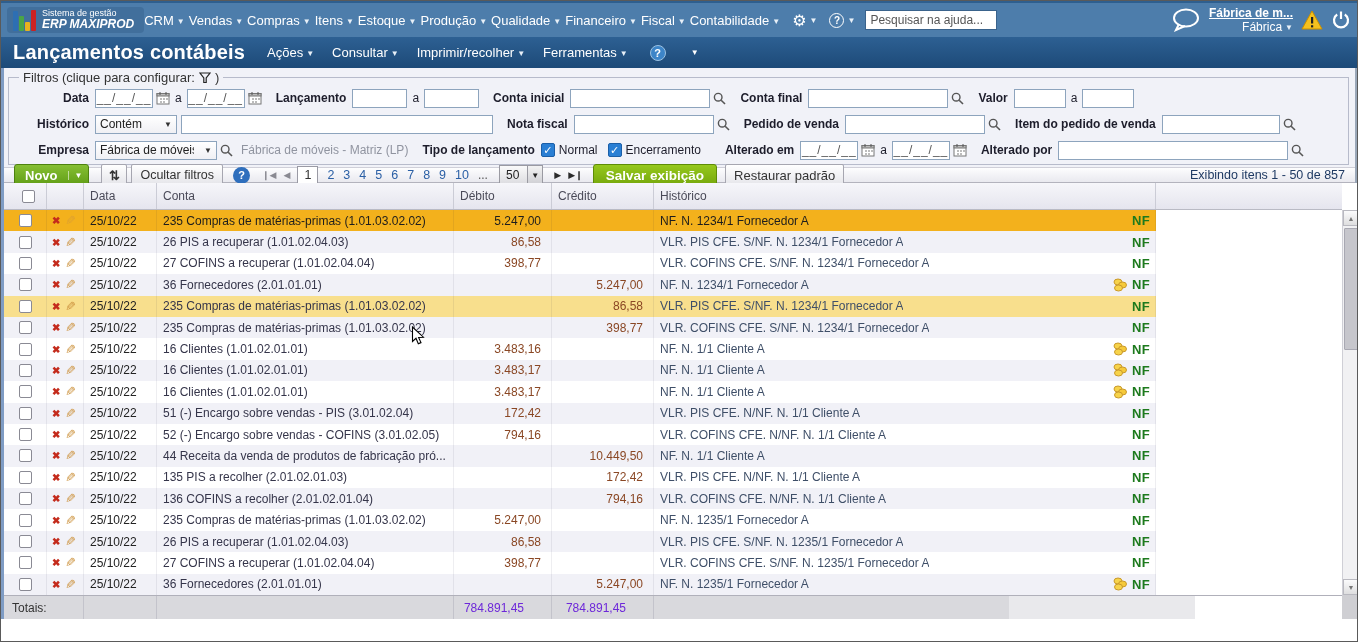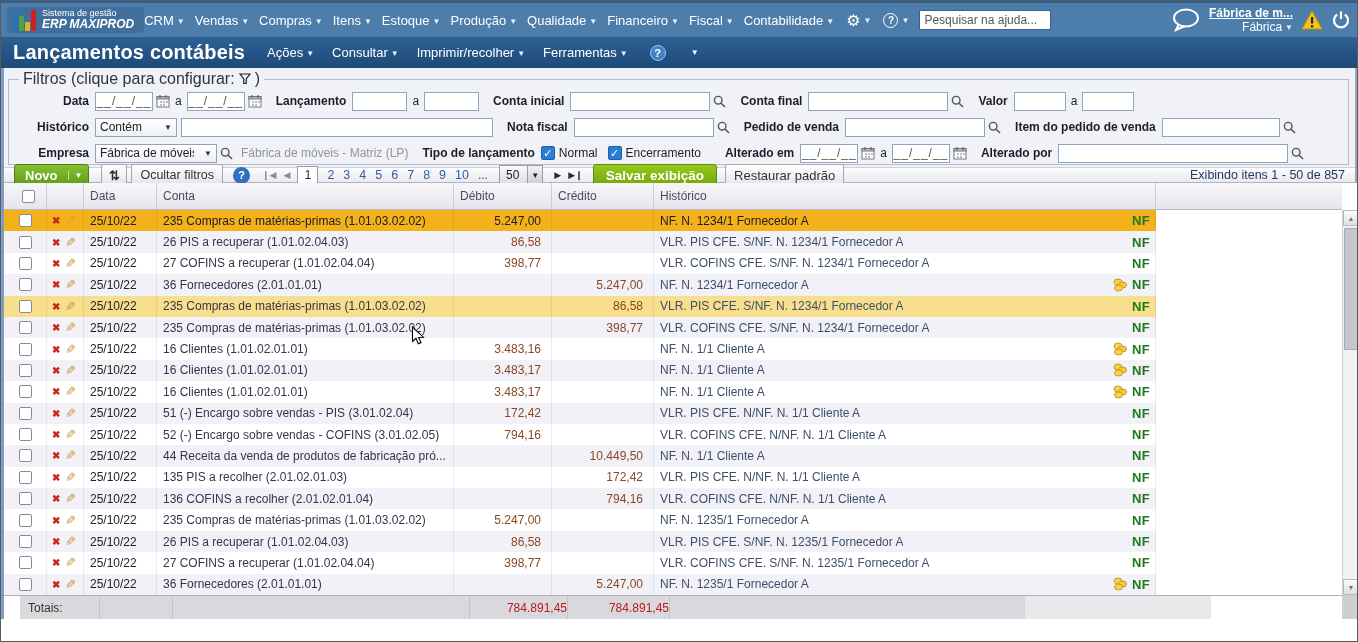--- a/index.html
+++ b/index.html
@@ -11,21 +11,21 @@
   .logo { display:flex; align-items:center; gap:6px; background:#416f9c; border-radius:4px; padding:2px 10px 2px 6px; margin-right:0; }
   .logo-books { display:flex; align-items:flex-end; gap:1px; height:22px; }
   .logo-books i { display:block; width:5px; border-radius:1px; }
   .logo-books i:nth-child(1){ height:20px; background:#2d6fb3; }
   .logo-books i:nth-child(2){ height:15px; background:#4aa546; }
   .logo-books i:nth-child(3){ height:9px;  background:#e8b21e; }
   .logo-books i:nth-child(4){ height:21px; background:#cc2222; }
   .logo-text { color:#fff; line-height:1.05; }
   .logo-text .l1 { font-size:9px; }
   .logo-text .l2 { font-size:12px; font-weight:bold; font-style:italic; }
-  .tmenus { display:flex; align-items:flex-end; gap:10px; }
+  .tmenus { display:flex; align-items:flex-end; gap:4px; }
   .tmenu { color:#fff; font-size:13px; cursor:pointer; white-space:nowrap; }
   .tmenu .car, .car { font-size:8px; color:#e8f0f8; margin-left:3px; vertical-align:1px; }
   .ticon { color:#fff; margin-left:12px; display:flex; align-items:center; }
   .gear-glyph { font-size:16px; }
   .help-circle { width:15px; height:15px; border:1.5px solid #fff; border-radius:50%; font-size:10px; font-weight:bold; display:flex; align-items:center; justify-content:center; }
   .top-search { margin-left:10px; width:132px; height:20px; border:1px solid #3a638c; font-size:12px; padding:0 4px; color:#333; }
   .top-search::placeholder { color:#555; }
   .top-right { margin-left:auto; display:flex; align-items:center; gap:8px; padding-right:6px; }
   .bubble-icon svg { display:block; }
   .account { display:flex; flex-direction:column; align-items:flex-end; line-height:1.2; }
@@ -38,21 +38,21 @@
   .titlebar-menus { display:flex; align-items:center; gap:18px; }
   .bmenu { color:#fff; font-size:13px; cursor:pointer; white-space:nowrap; }
   .title-help { width:16px; height:16px; background:#3d85c8; border:1px solid #9cc2e2; border-radius:50%; color:#fff; font-size:11px; font-weight:bold; display:flex; align-items:center; justify-content:center; cursor:pointer; }
 
   
   .content { border-left:3px solid #7f9cc4; border-right:2px solid #9aa7b8; background:#f1f2f8; }
 
   
   .filters-wrap { height:99px; padding:2px 6px 0 4px; }
   fieldset.filters { border:1px solid #b7bbcb; height:95px; padding:0 6px 2px 6px; }
-  fieldset.filters legend { font-size:16px; color:#333; padding:0 4px; display:flex; align-items:center; gap:4px; margin-left:4px; }
+  fieldset.filters legend { font-size:13px; color:#333; padding:0 4px; display:flex; align-items:center; gap:4px; margin-left:4px; }
   .frow { display:flex; align-items:center; height:26px; font-size:12px; color:#1d1d2b; white-space:nowrap; }
   .flabel { font-weight:bold; color:#1d1d2b; }
   .flabel.first { width:74px; text-align:right; margin-right:6px; }
   .fsep { margin-left:14px; margin-right:6px; }
   .a-lbl { margin:0 5px; font-weight:normal; }
   .fin { height:19px; border:1px solid #8da4bd; background:#fff; font-size:12px; padding:0 3px; color:#333; }
   .date-in { width:58px; text-align:center; color:#555; letter-spacing:1px; display:inline-flex; align-items:center; justify-content:center; }
   .icon-btn { display:inline-flex; align-items:center; justify-content:center; margin-left:3px; cursor:pointer; }
   .fselect { height:19px; border:1px solid #8da4bd; background:linear-gradient(#fff,#f0f0f4); display:inline-flex; align-items:center; font-size:12px; padding:0 4px; gap:10px; cursor:pointer; color:#222; }
   .fselect .arr { font-size:8px; color:#333; }
@@ -102,24 +102,24 @@
   .c-conta { padding-left:6px; color:#35354a; text-overflow:ellipsis; }
   .c-deb, .c-cred { justify-content:flex-end; padding-right:10px; color:#8a4724; }
   .c-hist { padding-left:6px; color:#3f4f68; justify-content:space-between; }
   .c-hist .htxt { overflow:hidden; text-overflow:ellipsis; }
   .c-hist .hicons { display:flex; align-items:center; gap:4px; padding-right:5px; flex-shrink:0; }
   .nf-badge { color:#1d7a1d; font-weight:bold; font-size:13px; letter-spacing:0.3px; }
   .row.selected .c-data, .row.selected .c-conta, .row.selected .c-deb, .row.selected .c-cred, .row.selected .c-hist { color:#1d1d1d; }
 
   
   .totals { display:flex; width:1338px; height:24px; border-top:1px solid #b0b0ba; font-size:12px; }
-  .totals .main { display:grid; grid-template-columns:43px 37px 73px 297px 98px 102px 502px; width:1005px; background:#d9d9dd;margin-left:16px; }
+  .totals .main { display:grid; grid-template-columns:43px 37px 73px 297px 98px 102px 502px; width:1005px; background:#d9d9dd; }
   .totals .main > div { display:flex; align-items:center; border-right:1px solid #c3c3cb; }
   .t-label { padding-left:8px; color:#333; grid-column:1 / 3; }
-  .t-deb, .t-cred { justify-content:flex-end; padding-right:0; color:#b91c1c; }
+  .t-deb, .t-cred { justify-content:flex-end; padding-right:27px; color:#6d28d9; }
   .totals .fill { width:186px; background:#e9e9ec; }
 
   
   .vscroll { position:absolute; top:27px; right:3px; width:17px; bottom:24px; background:#f1f1f3; border-left:1px solid #cfcfd6; }
   .vs-btn { position:absolute; left:0; width:16px; height:16px; background:linear-gradient(#fbfbfc,#dededf); border:1px solid #b9b9c0; color:#777; font-size:7px; display:flex; align-items:center; justify-content:center; cursor:pointer; }
   .vs-up { top:0; }
   .vs-down { bottom:0; }
   .vs-thumb { position:absolute; left:1px; top:18px; width:14px; height:122px; background:#c6c6cc; border:1px solid #a8a8b2; border-radius:1px; cursor:pointer; }
   .scroll-corner { position:absolute; right:3px; bottom:0; width:17px; height:24px; background:#cfcfd3; }
 

